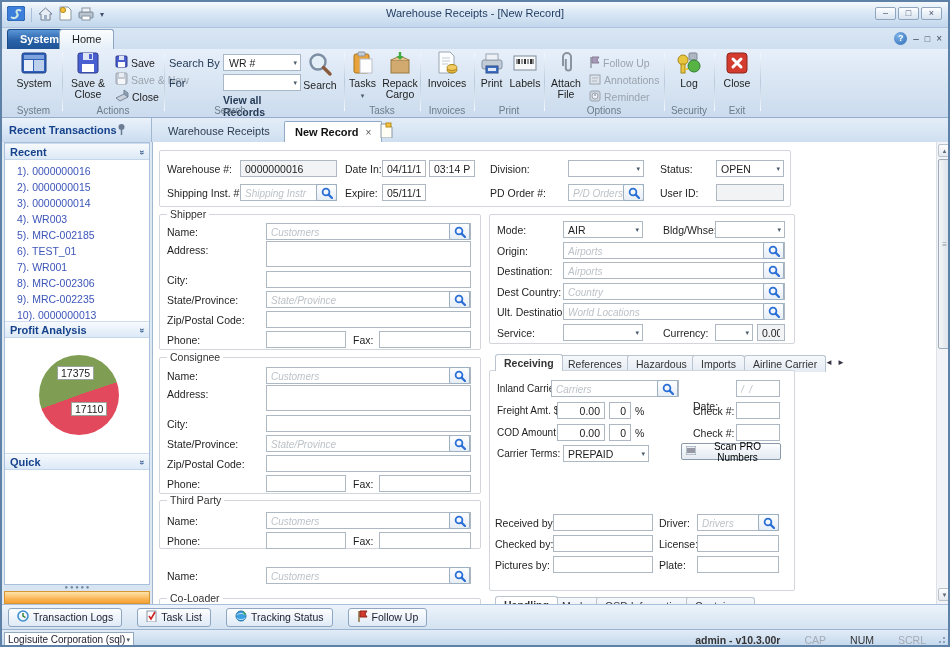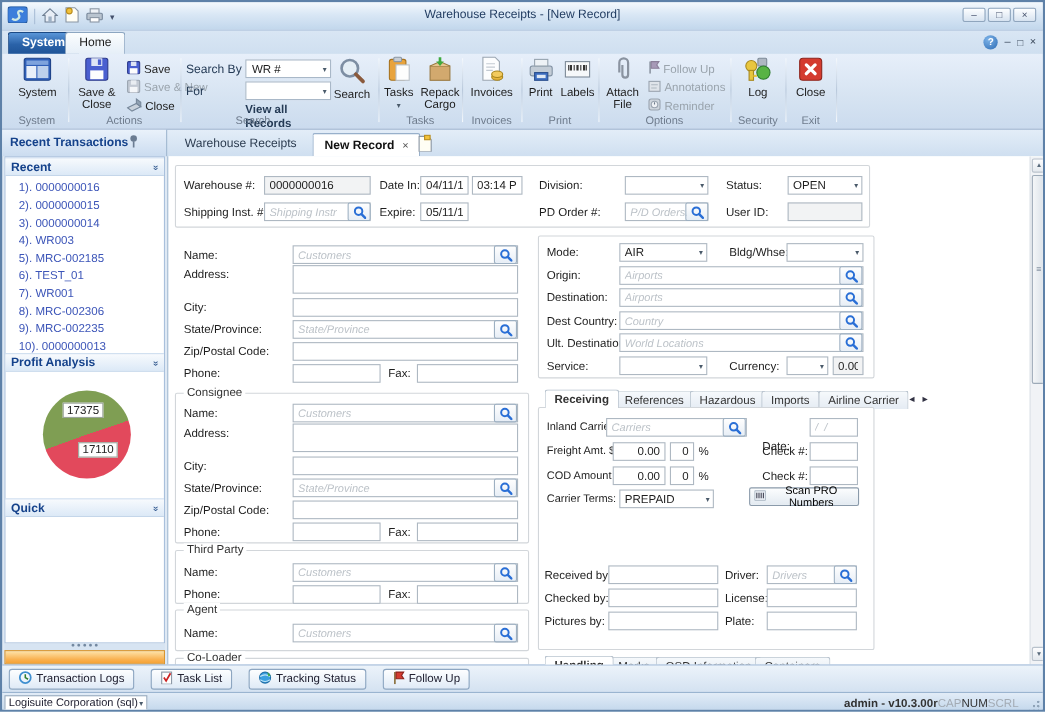--- a/index.html
+++ b/index.html
@@ -64,21 +64,21 @@
 .redmsg{position:absolute;color:#cc2222;font-size:10.5px;text-align:center}
 
 .sb{position:absolute;background:#f1f3f6;border-left:1px solid #dde2e8}
 .sbbtn{position:absolute;left:1px;width:13px;height:13px;border:1px solid #b9c2cc;border-radius:2px;background:linear-gradient(#fdfdfe,#e4e9ee);font-size:6px;text-align:center;line-height:12px;color:#5a6b7c}
 .sbthumb{position:absolute;left:1px;width:13px;border:1px solid #9daab8;border-radius:2px;background:linear-gradient(90deg,#f4f6f8,#d9e0e7);text-align:center;color:#8a97a5;font-size:8px}
 
 .btmbar{position:absolute;left:0;top:602px;width:100%;height:25px;background:linear-gradient(#ecf3fa,#d4e2f1);border-top:1px solid #a9c0dc;display:flex;align-items:center;gap:15px;padding:0 6px}
 .bbtn{height:19px;border:1px solid #8da6c1;border-radius:3px;background:linear-gradient(#fdfeff,#dfeaf6);display:flex;align-items:center;gap:4px;padding:0 8px;font-size:10.5px;color:#223}
 .statusbar{position:absolute;left:0;top:627px;width:100%;height:20px;background:linear-gradient(#e2ecf7,#bed4ea);border-top:1px solid #9ab4d0;display:flex;align-items:center;font-size:10.5px;color:#223}
 .statcombo{margin-left:2px;width:130px;height:15px;background:#fff;border:1px solid #93a7bd;display:flex;align-items:center;justify-content:space-between;padding:0 3px;font-size:10px}
-.statright{position:absolute;right:22px;display:flex;gap:0;align-items:flex-start}
+.statright{position:absolute;right:22px;display:flex;gap:24px;align-items:flex-start}
 .kdim{color:#a3abb4}.kon{color:#333}
 .grip{position:absolute;right:3px;bottom:3px;width:9px;height:9px;background:
 radial-gradient(circle at 8px 1px,#8fa3b8 1px,transparent 1.3px),
 radial-gradient(circle at 8px 5px,#8fa3b8 1px,transparent 1.3px),
 radial-gradient(circle at 4px 5px,#8fa3b8 1px,transparent 1.3px),
 radial-gradient(circle at 8px 9px,#8fa3b8 1px,transparent 1.3px),
 radial-gradient(circle at 4px 9px,#8fa3b8 1px,transparent 1.3px),
 radial-gradient(circle at 0px 9px,#8fa3b8 1px,transparent 1.3px)}
 </style>
 </head>
@@ -411,20 +411,23 @@
     <input class="txt" style="left: 415px; top: 42px; width: 76px;" placeholder="P/D Orders.">
     <button class="sbtn" style="left:470px;top:42px">
         <svg width="12" height="12">
           <circle cx="5" cy="5" r="3.4" fill="none" stroke="#2a6fd6" stroke-width="1.8"></circle>
           <line x1="7.6" y1="7.6" x2="11" y2="11" stroke="#2a6fd6" stroke-width="2.2" stroke-linecap="round"></line>
         </svg>
       </button>
     <span class="lbl" style="left:507px;top:45px">User ID:</span>
     <input class="txt ro" style="left: 563px; top: 42px; width: 68px;">
 
+    <div class="grp" style="left:6px;top:72px;width:322px;height:136px">
+        <span class="leg">Shipper</span>
+      </div>
     <span class="lbl" style="left:14px;top:84px">Name:</span>
     <input class="txt" style="left: 113px; top: 81px; width: 205px;" placeholder="Customers">
     <button class="sbtn" style="left:296px;top:81px">
         <svg width="12" height="12">
           <circle cx="5" cy="5" r="3.4" fill="none" stroke="#2a6fd6" stroke-width="1.8"></circle>
           <line x1="7.6" y1="7.6" x2="11" y2="11" stroke="#2a6fd6" stroke-width="2.2" stroke-linecap="round"></line>
         </svg>
       </button>
     <span class="lbl" style="left:14px;top:102px">Address:</span>
     <textarea class="ta" style="left: 113px; top: 99px; width: 205px; height: 26px;"></textarea>
@@ -484,23 +487,20 @@
         <svg width="12" height="12">
           <circle cx="5" cy="5" r="3.4" fill="none" stroke="#2a6fd6" stroke-width="1.8"></circle>
           <line x1="7.6" y1="7.6" x2="11" y2="11" stroke="#2a6fd6" stroke-width="2.2" stroke-linecap="round"></line>
         </svg>
       </button>
     <span class="lbl" style="left:14px;top:393px">Phone:</span>
     <input class="txt" style="left: 113px; top: 390px; width: 80px;">
     <span class="lbl" style="left:200px;top:393px">Fax:</span>
     <input class="txt" style="left: 226px; top: 390px; width: 92px;">
 
-    <div class="grp" style="left:6px;top:412px;width:322px;height:38px">
-        <span class="leg">Agent</span>
-      </div>
     <span class="lbl" style="left:14px;top:428px">Name:</span>
     <input class="txt" style="left: 113px; top: 425px; width: 205px;" placeholder="Customers">
     <button class="sbtn" style="left:296px;top:425px">
         <svg width="12" height="12">
           <circle cx="5" cy="5" r="3.4" fill="none" stroke="#2a6fd6" stroke-width="1.8"></circle>
           <line x1="7.6" y1="7.6" x2="11" y2="11" stroke="#2a6fd6" stroke-width="2.2" stroke-linecap="round"></line>
         </svg>
       </button>
 
     <div class="grp" style="left:6px;top:456px;width:322px;height:30px">

